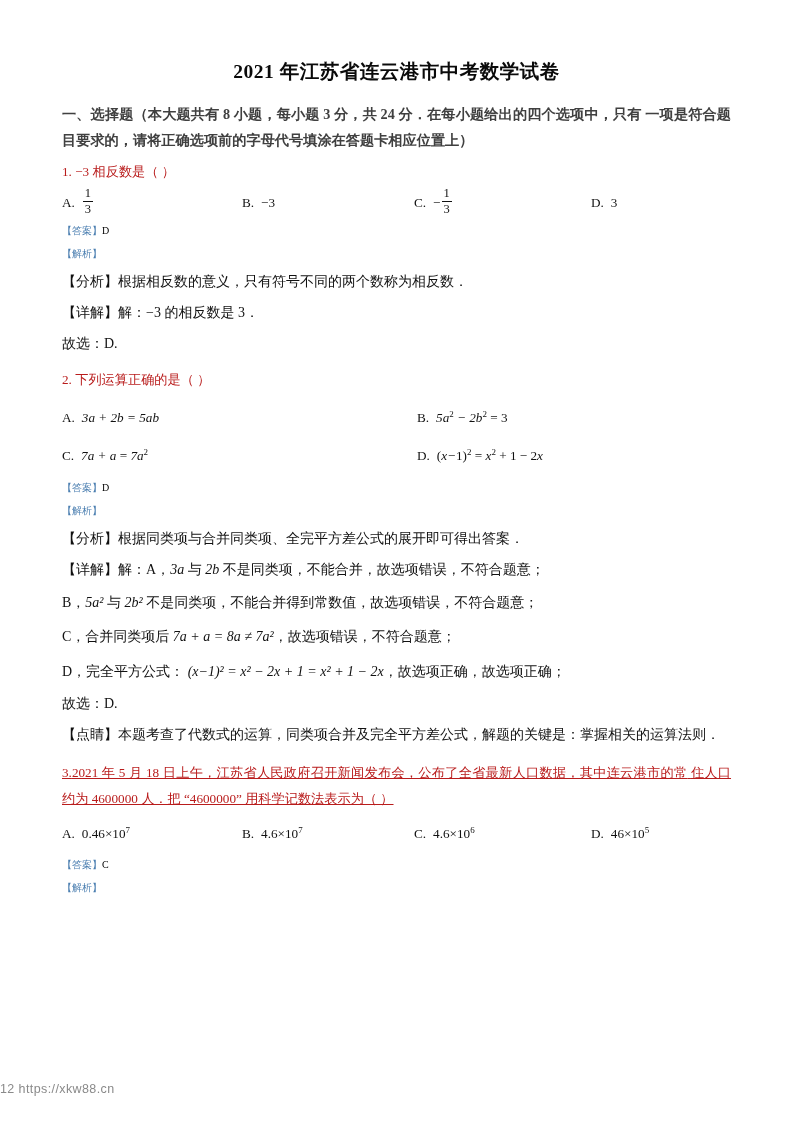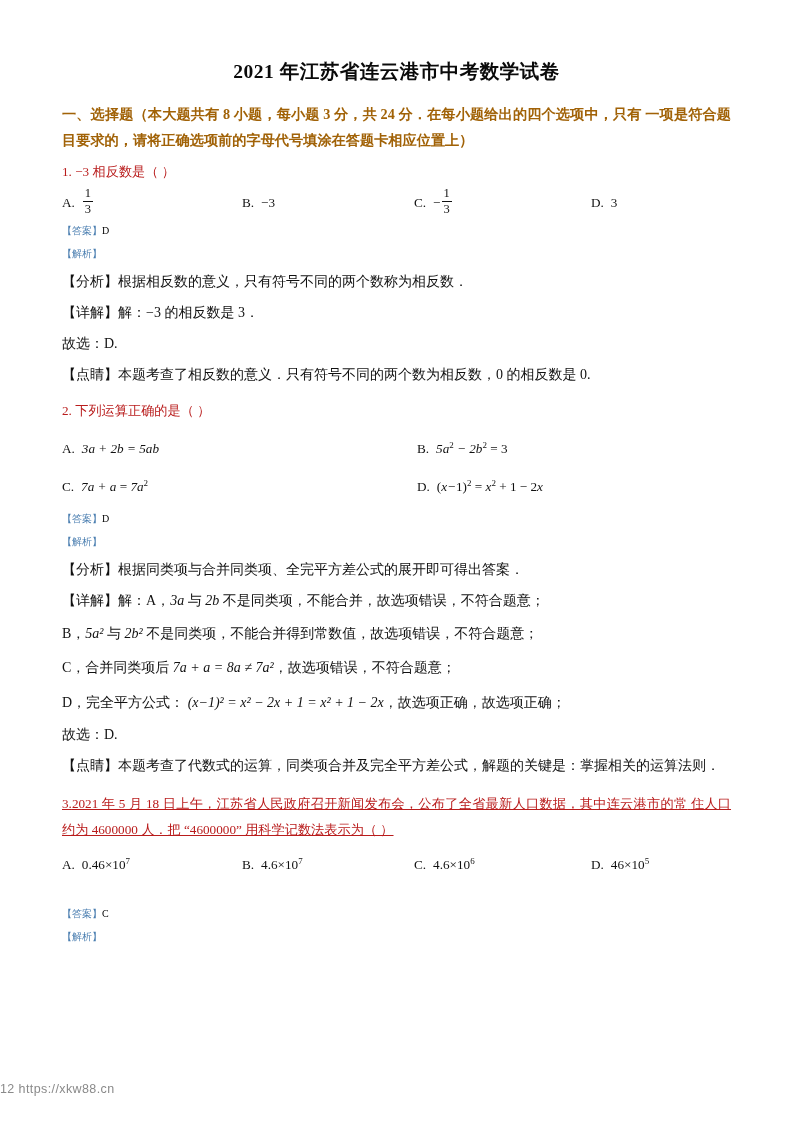--- a/index.html
+++ b/index.html
@@ -30,21 +30,21 @@
     margin: 0;
     padding-top: 58px;
     padding-bottom: 16px;
     color: #0a0a0a;
   }
   .section-head {
     font-size: 14.2px;
     font-weight: bold;
     line-height: 1.85;
     text-align: justify;
-    color: #a16207;
+    color: #404040;
     margin-bottom: 4px;
   }
   .q-stem {
     font-size: 13.2px;
     line-height: 1.95;
     text-align: justify;
     margin-top: 5px;
     color: #b91c1c;
   }
   .opt-row {
@@ -185,23 +185,20 @@
   <div class="ans-line">
     <span class="tag-blue">【解析】</span>
   </div>
   <div class="body-line">
     <span>【分析】</span><span>根据相反数的意义，只有符号不同的两个数称为相反数．</span>
   </div>
   <div class="body-line">
     <span>【详解】</span><span>解：−3 的相反数是 3．</span>
   </div>
   <div class="body-line">故选：D.</div>
-  <div class="body-line">
-    <span>【点睛】</span><span>本题考查了相反数的意义．只有符号不同的两个数为相反数，0 的相反数是 0.</span>
-  </div>
 
   <div class="q-stem" style="margin-top:9px;">
     <span>2.</span>
     <span>下列运算正确的是（      ）</span>
   </div>
 
   <div class="opt-row row2">
     <div class="opt">
       <span class="lbl">A.</span>
       <span class="math">3<span class="it">a</span> + 2<span class="it">b</span> = 5<span class="it">ab</span></span>
@@ -271,21 +268,21 @@
     <div class="opt">
       <span class="lbl">C.</span>
       <span><span>4.6×10</span><sup class="ex">6</sup></span>
     </div>
     <div class="opt">
       <span class="lbl">D.</span>
       <span><span>46×10</span><sup class="ex">5</sup></span>
     </div>
   </div>
 
-  <div class="ans-line" style="margin-top:27px;">
+  <div class="ans-line" style="margin-top:9px;">
     <span class="tag-blue">【答案】</span><span>C</span>
   </div>
   <div class="ans-line">
     <span class="tag-blue">【解析】</span>
   </div>
 
   <div class="footer">12 https://xkw88.cn</div>
 </div>
 
 </body></html>

